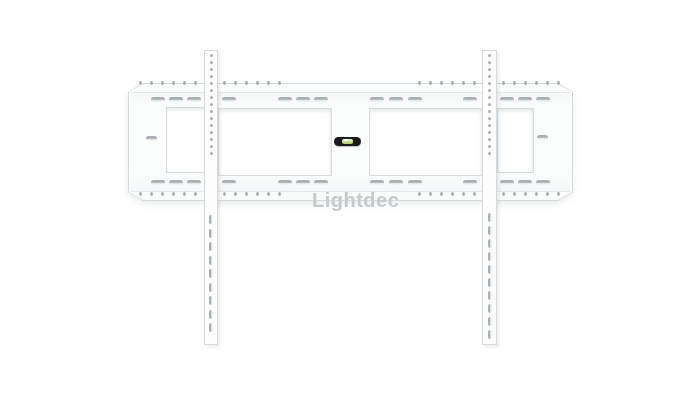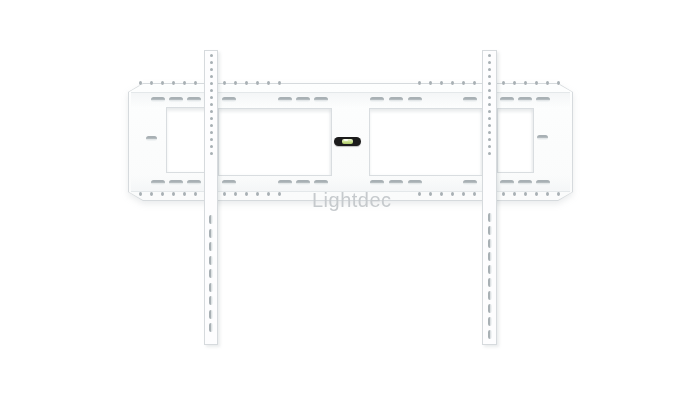--- a/index.html
+++ b/index.html
@@ -48,21 +48,21 @@
 
   
   .level{position:absolute; left:334px; top:137px; width:27px; height:9px; border-radius:4.5px;
          background:var(--level-body); z-index:5; box-shadow:0 1px 1px rgba(0,0,0,.25);}
   .vial{position:absolute; left:8px; top:2px; width:11px; height:5px; border-radius:2px;
          background:linear-gradient(180deg,#eef7d8 0%, var(--level-vial) 55%, #a8c465 100%);}
   .glare{position:absolute; left:2px; top:0px; width:4px; height:2px; border-radius:1px; background:rgba(255,255,255,.8);}
 
   
   .watermark{position:absolute; left:312px; top:189px; width:78px; text-align:center;
-         font-size:20px; font-weight:400; letter-spacing:.5px; color:var(--watermark); z-index:6;}
+         font-size:20px; font-weight:700; letter-spacing:.5px; color:var(--watermark); z-index:6;}
 </style>
 </head>
 <body>
 
 <div class="photo">
 
   <div class="plate-wrap">
     <div class="plate">
       <div class="plate-face">
         <div class="fold fold-top"></div>

